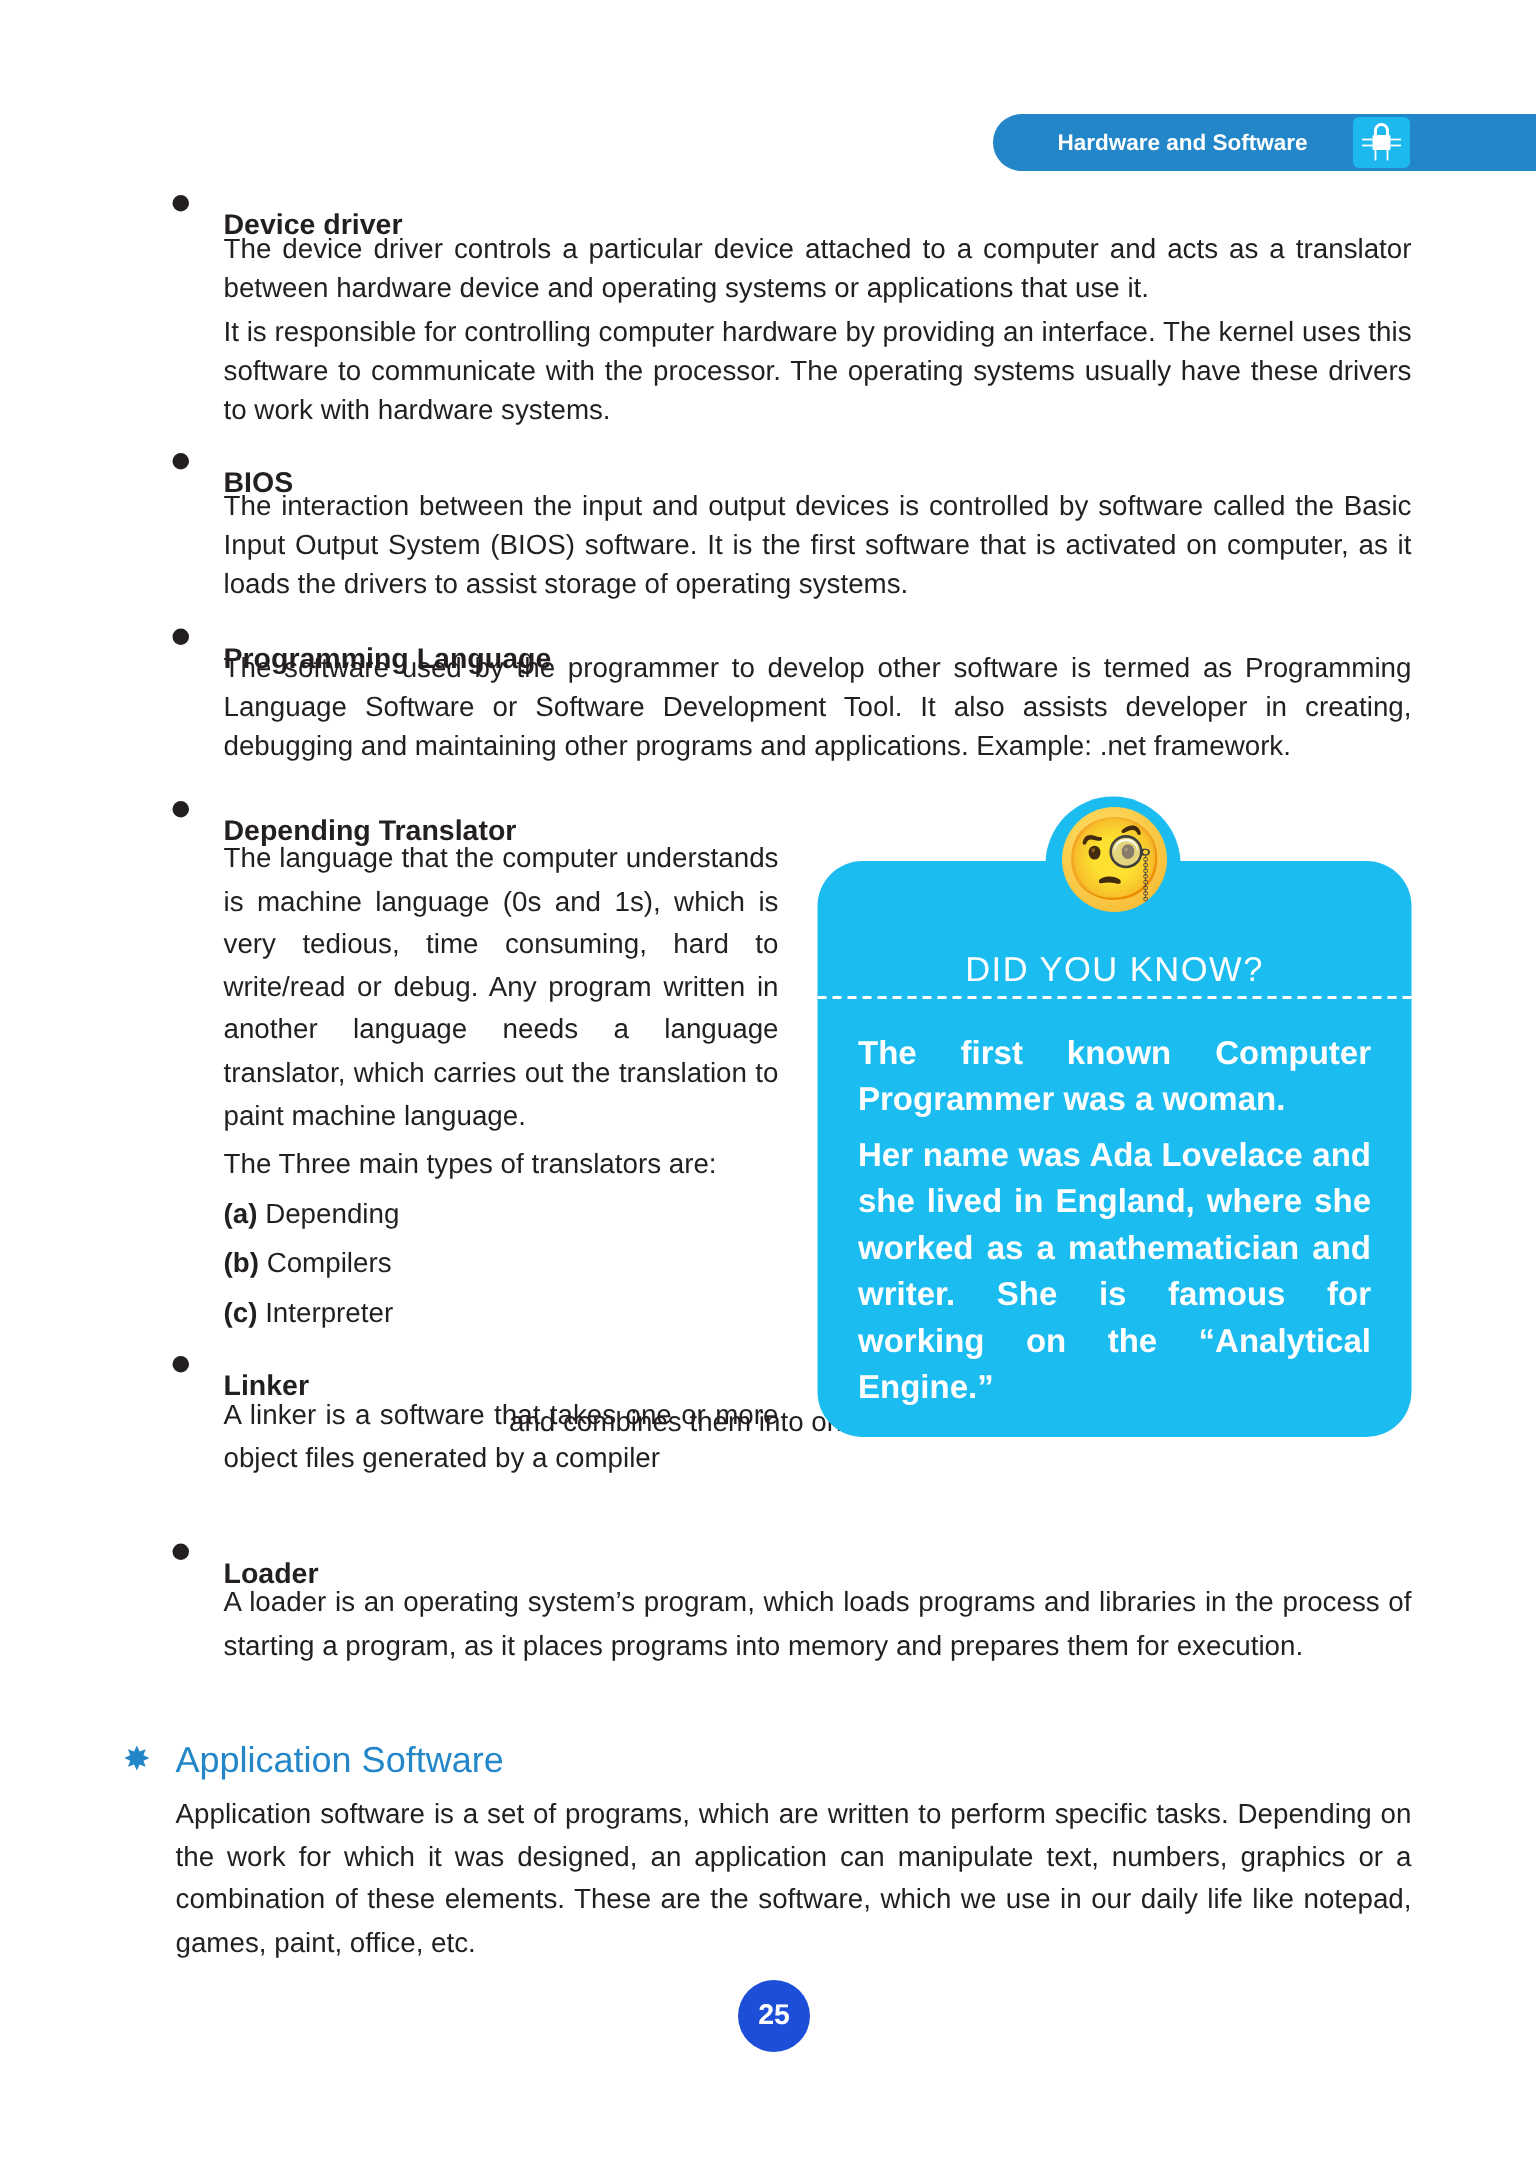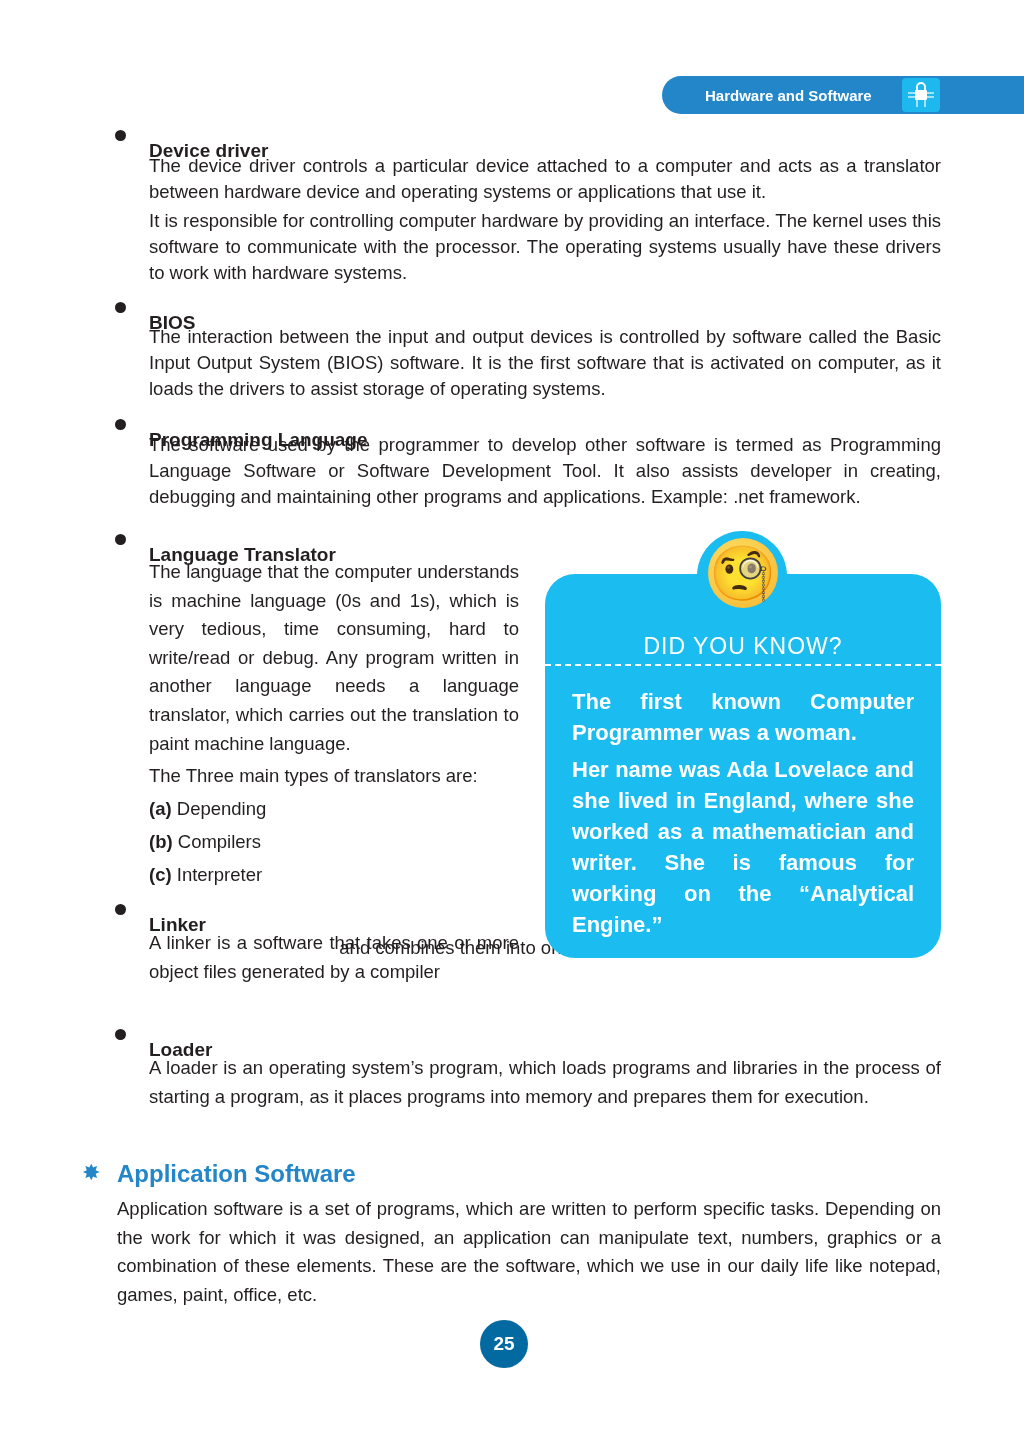--- a/index.html
+++ b/index.html
@@ -13,23 +13,23 @@
   .bhead { position:absolute; left:149px; font-weight:bold; font-size:19px;margin-top:16px; }
   .para { position:absolute; left:149px; width:792px; font-size:18.5px; line-height:26px; text-align:justify; }
   .narrow { width:370px; line-height:28.6px; }
   .dyk { position:absolute; left:545px; top:574px; width:396px; height:384px; background:#1bbcf0; border-radius:30px; }
   .dyk-bump { position:absolute; left:697px; top:531px; width:90px; height:90px; border-radius:50%; background:#1bbcf0; }
   .emoji { position:absolute; left:708px; top:538px; width:70px; height:70px; border-radius:50%;
            background:radial-gradient(circle at 40% 35%, #ffe36a, #f5b32a); font-size:54px; text-align:center; line-height:70px; }
   .dyk-title { position:absolute; left:545px; top:633px; width:396px; text-align:center; color:#fff; font-weight:normal; font-size:23px; letter-spacing:1px; }
   .dyk-dash { position:absolute; left:545px; top:664px; width:396px; border-top:2px dashed #ffffff; }
   .dyk-text { position:absolute; left:572px; width:342px; color:#fff; font-weight:bold; font-size:22px; line-height:31px; text-align:justify; }
-  .sec-head { position:absolute; left:117px; top:1160px; color:#2286c8; font-weight:bold; font-size:24px;text-align:center; }
+  .sec-head { position:absolute; left:117px; top:1160px; color:#2286c8; font-weight:normal; font-size:24px;text-align:center; }
   .star { position:absolute; left:82px; top:1160px; color:#2286c8; font-size:22px; }
-  .page-num { position:absolute; left:480px; top:1320px; width:48px; height:48px; border-radius:50%; background:#0369a1;
+  .page-num { position:absolute; left:492px; top:1320px; width:48px; height:48px; border-radius:50%; background:#1d4ed8;
               color:#fff; font-weight:bold; font-size:19px; text-align:center; line-height:48px; }
   .sub-item b { font-weight:bold; }
 </style>
 </head>
 <body>
 
 <div class="header-tab"></div>
 <div class="header-title">Hardware and Software</div>
 <div class="header-icon">
   <svg width="38" height="34" viewBox="0 0 38 34">
@@ -53,21 +53,21 @@
 
 <div class="bullet" style="top:302px"></div>
 <div class="bhead" style="top:296px">BIOS</div>
 <div class="para" style="top:324px">The interaction between the input and output devices is controlled by software called the Basic Input Output System (BIOS) software. It is the first software that is activated on computer, as it loads the drivers to assist storage of operating systems.</div>
 
 <div class="bullet" style="top:419px"></div>
 <div class="bhead" style="top:413px">Programming Language</div>
 <div class="para" style="top:432px">The software used by the programmer to develop other software is termed as Programming Language Software or Software Development Tool. It also assists developer in creating, debugging and maintaining other programs and applications. Example: .net framework.</div>
 
 <div class="bullet" style="top:534px"></div>
-<div class="bhead" style="top:528px">Language Translator</div>
+<div class="bhead" style="top:528px">Depending Translator</div>
 <div class="para narrow" style="top:558px">The language that the computer understands is machine language (0s and 1s), which is very tedious, time consuming, hard to write/read or debug. Any program written in another language needs a language translator, which carries out the translation to paint machine language.</div>
 <div class="para" style="top:763px;width:370px">The Three main types of translators are:</div>
 <div class="para sub-item" style="top:796px"><b>(a)</b> <span>Depending</span></div>
 <div class="para sub-item" style="top:829px"><b>(b)</b> <span>Compilers</span></div>
 <div class="para sub-item" style="top:862px"><b>(c)</b> <span>Interpreter</span></div>
 
 <div class="bullet" style="top:904px"></div>
 <div class="bhead" style="top:898px">Linker</div>
 <div class="para narrow" style="top:929px">A linker is a software that takes one or more object files generated by a compiler</div>
 <div class="para" style="top:935px;text-align:center">and combines them into one, executable program.</div>

